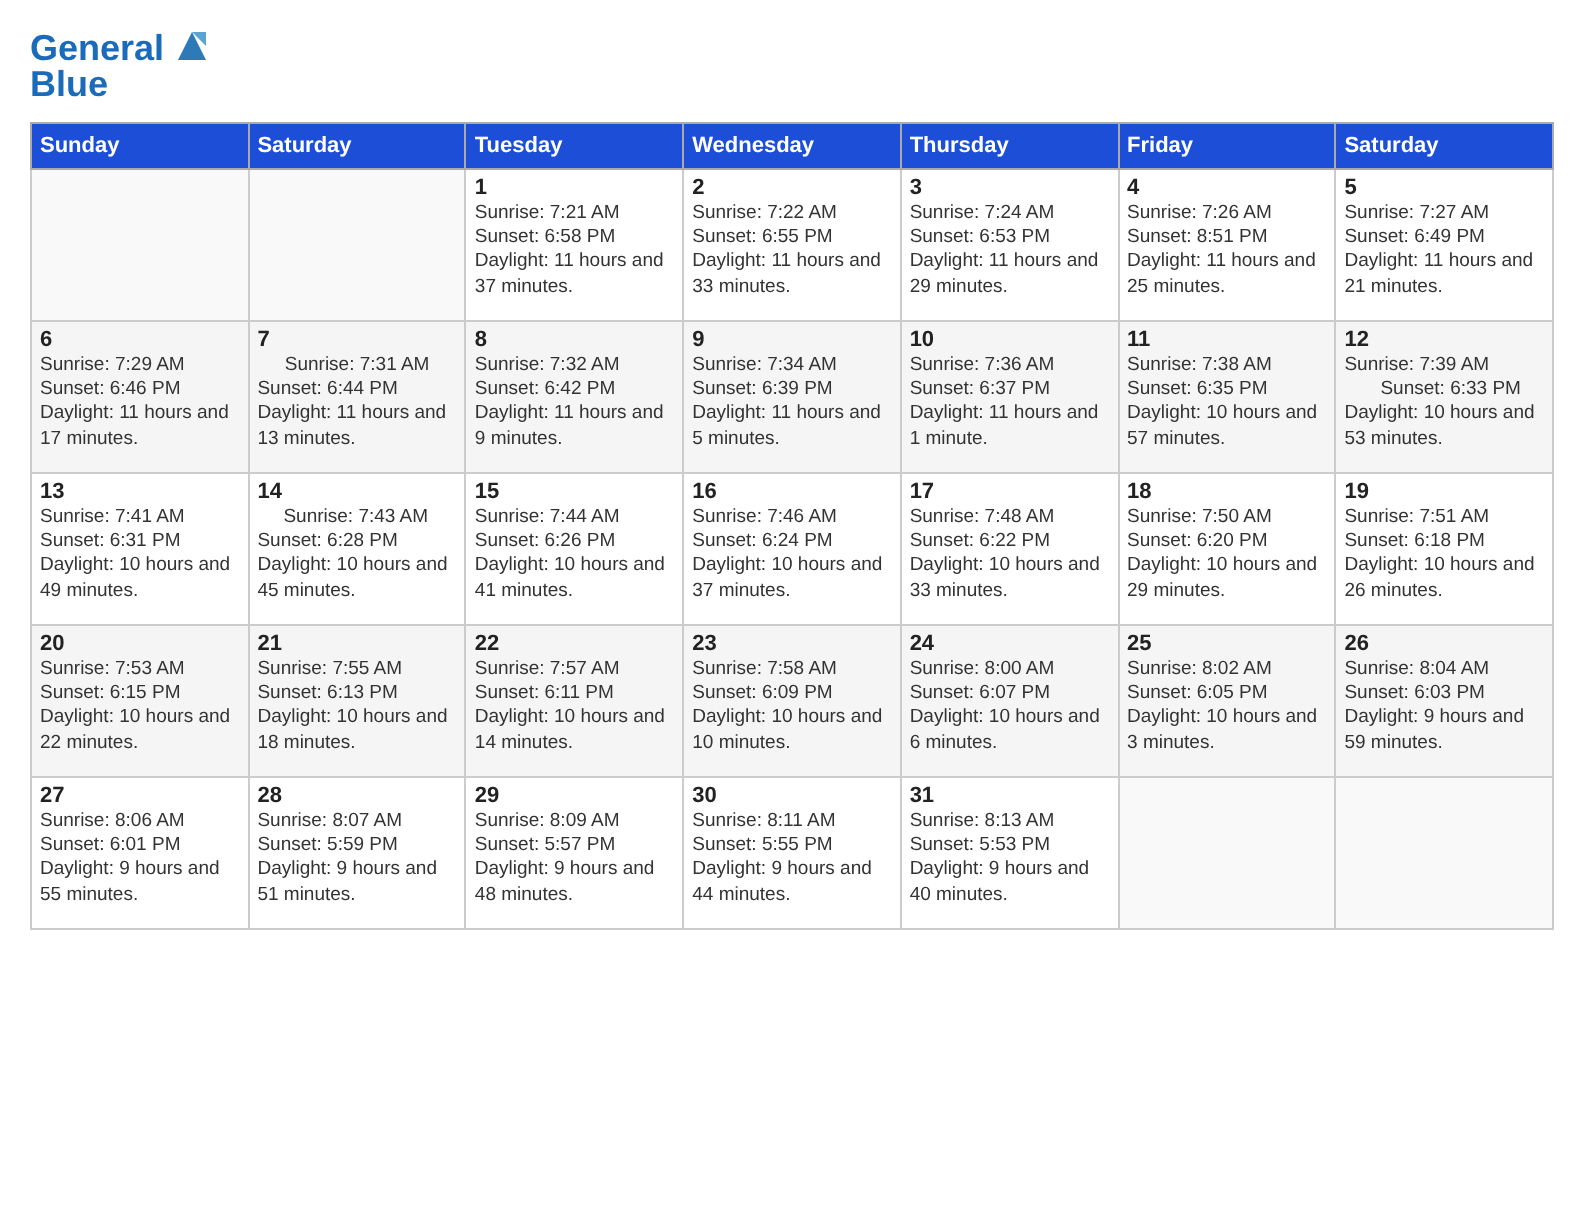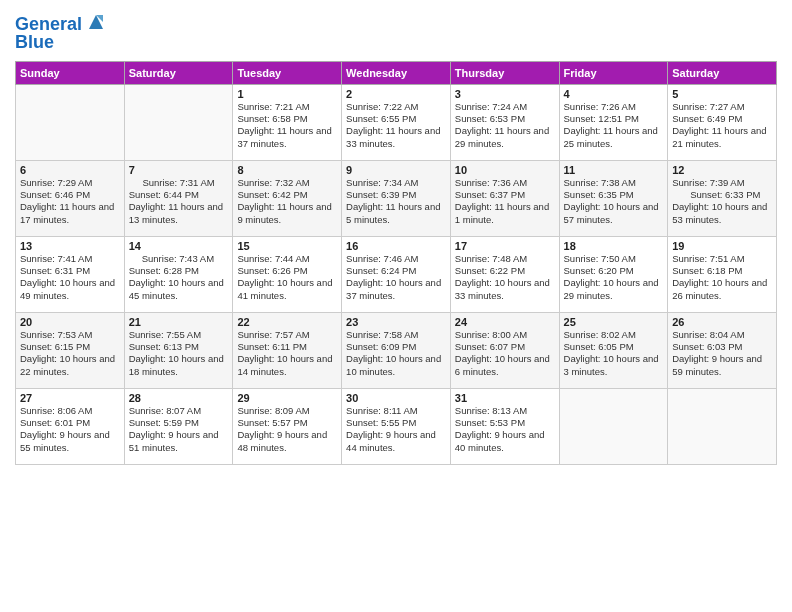--- a/index.html
+++ b/index.html
@@ -37,21 +37,21 @@
     .subtitle {
       font-size: 14px;
       color: #555;
     }
     table {
       width: 100%;
       border-collapse: collapse;
       table-layout: fixed;
     }
     thead tr th {
-      background-color: #a21caf;
+      background-color: #1d4ed8;
       color: #fff;
       font-size: 11px;
       font-weight: bold;
       padding: 5px 4px;
       text-align: left;
       border: 1px solid #aaa;
     }
     tbody tr td {
       border: 1px solid #ccc;
       vertical-align: top;
@@ -78,21 +78,21 @@
       background: #f9f9f9;
     }
   </style>
 </head>
 <body>
 
 <div class="container">
   <div class="header">
     <div class="logo">
       <div>
-        <div style="display:flex;align-items:flex-start;">
+        <div style="display:flex;align-items:center;">
           <div style="font-size:18px;font-weight:bold;color:#1a6bba;line-height:1.1;">General</div>
           <svg width="22" height="22" viewBox="0 0 22 22" style="margin-left:3px;margin-top:-4px;">
             <polygon points="4,18 11,4 18,18" fill="#2c7bb6"></polygon>
             <polygon points="11,4 18,4 18,11" fill="#5ba3d0"></polygon>
           </svg>
         </div>
         <div style="font-size:18px;font-weight:bold;color:#1a6bba;line-height:1.1;margin-top:-2px;">Blue</div>
       </div>
     </div>
     <div class="title-block">
@@ -131,21 +131,21 @@
           </td>
           <td>
             <span class="day-num">3</span>
             <div style="line-height: 1.3;">Sunrise: 7:24 AM</div>
             <div style="line-height: 1.3;">Sunset: 6:53 PM</div>
             <div style="line-height: 1.3;">Daylight: 11 hours and 29 minutes.</div>
           </td>
           <td>
             <span class="day-num">4</span>
             <div style="line-height: 1.3;">Sunrise: 7:26 AM</div>
-            <div style="line-height: 1.3;">Sunset: 12:51 PM</div>
+            <div style="line-height: 1.3;">Sunset: 8:51 PM</div>
             <div style="line-height: 1.3;">Daylight: 11 hours and 25 minutes.</div>
           </td>
           <td>
             <span class="day-num">5</span>
             <div style="line-height: 1.3;">Sunrise: 7:27 AM</div>
             <div style="line-height: 1.3;">Sunset: 6:49 PM</div>
             <div style="line-height: 1.3;">Daylight: 11 hours and 21 minutes.</div>
           </td>
         </tr>
         <tr>

